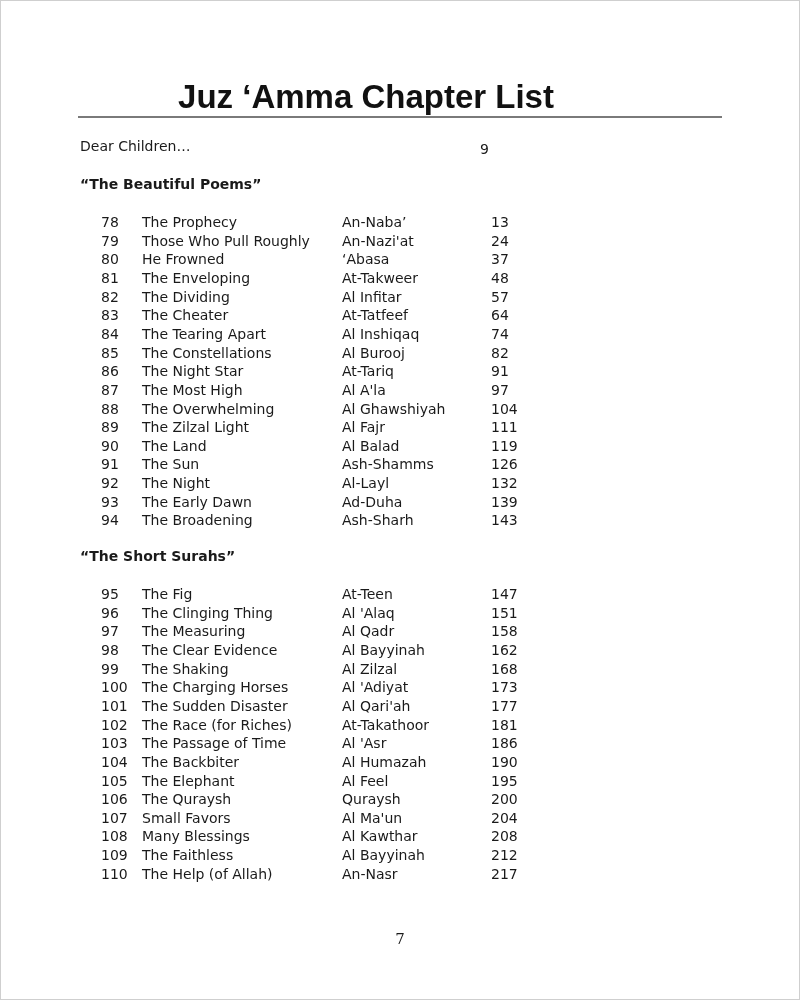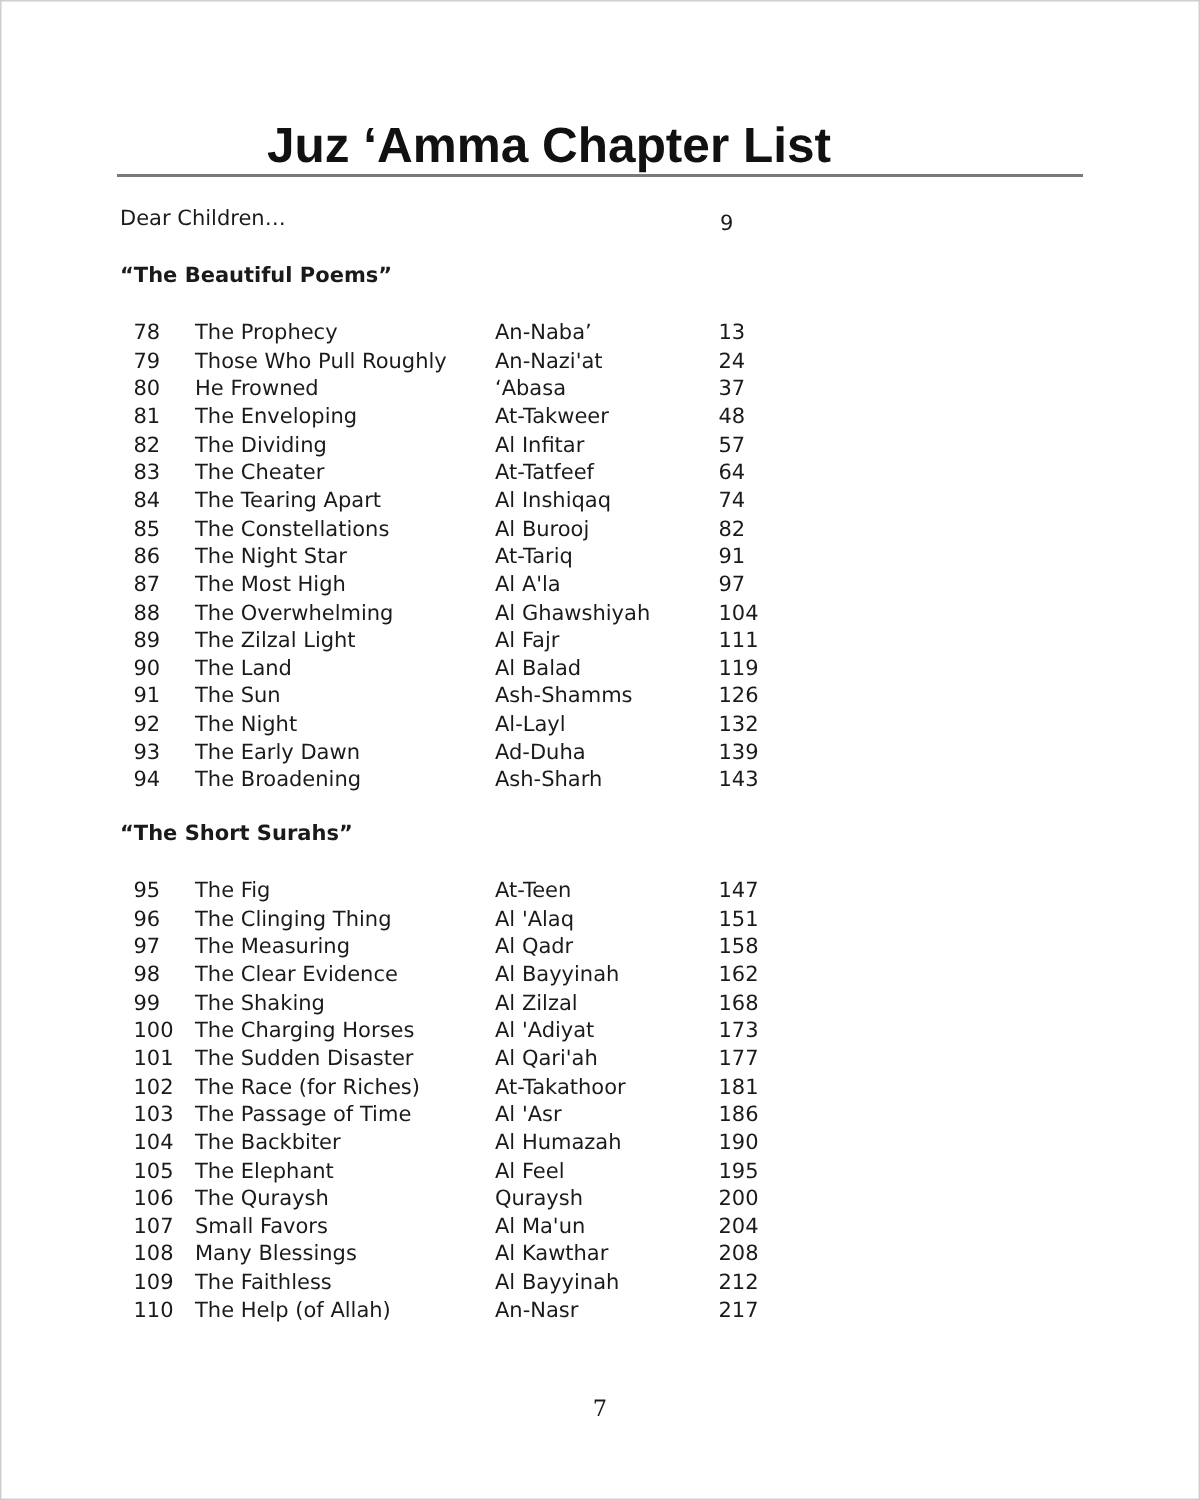--- a/index.html
+++ b/index.html
@@ -18,21 +18,21 @@
       text-align: center;
       font-family: "Liberation Sans", sans-serif;
       font-weight: bold; font-size: 33px; letter-spacing: 0px;
       color: #111;
     }
     .rule {
       position: absolute; left: 78px; width: 644px; top: 116px;
       height: 2px; background: #7a7a7a;
     }
     .row {
-      position: absolute; left: 0; width: 700px; height: 19px;
+      position: absolute; left: 12px; width: 700px; height: 19px;
       font-size: 14px; line-height: 19px;
     }
     .row span { position: absolute; top: 0; white-space: nowrap; }
     .c-num { left: 89px; }
     .c-eng { left: 130px; }
     .c-ar  { left: 330px; }
     .c-pg  { left: 479px; }
     .intro-label { position: absolute; left: 80px; top: 137px; font-size: 14px; line-height: 19px; }
     .intro-page { position: absolute; left: 480px; top: 140px; font-size: 14px; line-height: 19px; }
     .section-heading {

